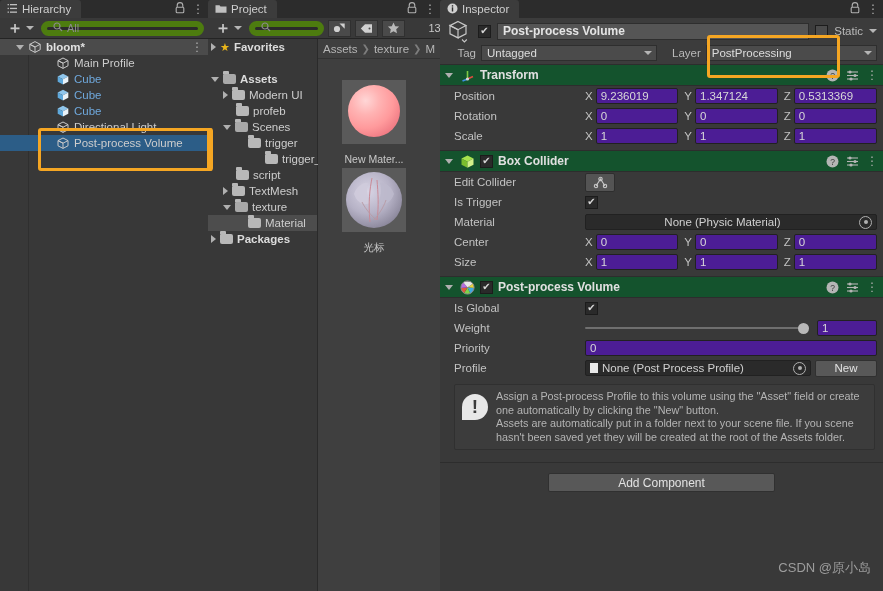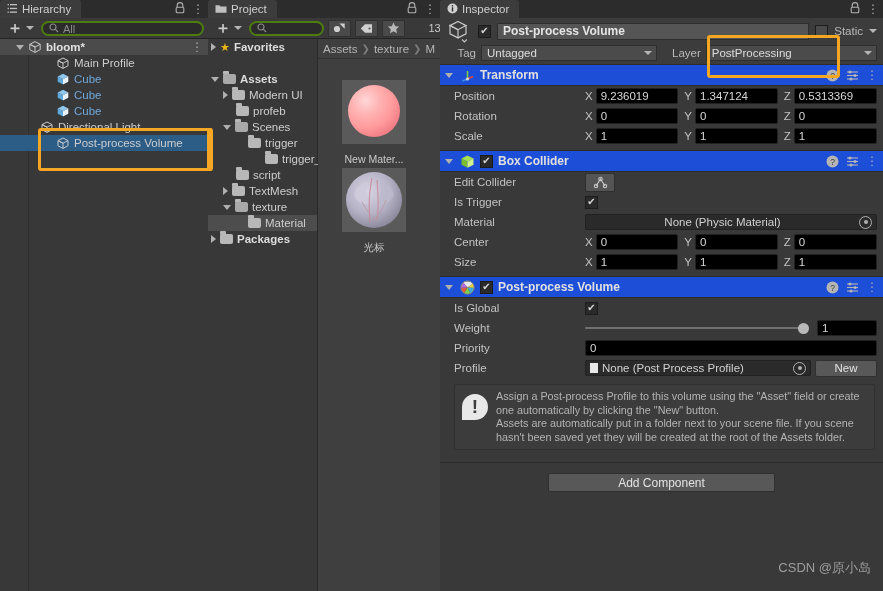--- a/index.html
+++ b/index.html
@@ -38,22 +38,22 @@
     border-bottom: 1px solid #242424;
   }
   .plus-btn { display: flex; align-items: center; gap: 3px; padding: 0 3px; }
   .plus { font-size: 16px; line-height: 12px; color: #c8c8c8; font-weight: 600;}
   .caret-dn {
     width: 0; height: 0; border-left: 4px solid transparent;
     border-right: 4px solid transparent; border-top: 4px solid #b6b6b6;
   }
   .searchbox {
     flex: 1; height: 15px; background: #2b2b2b;
-    border: 2px solid #4d7c0f; border-radius: 8px;
-    display: flex; gap: 4px;
+    border: 6px solid #4d7c0f; border-radius: 8px;
+    display: flex; align-items: center; gap: 4px;
     padding: 0 6px; color: #8b8b8b; font-size: 11px;
   }
   .icon-btn {
     height: 17px; min-width: 23px; background: #4a4a4a;
     border: 1px solid #303030;
     display: flex; align-items: center; justify-content: center;
     color: #c8c8c8; font-size: 11px; gap: 2px;
   }
 
   
@@ -142,32 +142,32 @@
   .fld-lbl { font-size: 11.5px; color: #b9b9b9; }
   .dropdown {
     height: 16px; background: #4b4b4b; border: 1px solid #2e2e2e;
     display: flex; align-items: center; justify-content: space-between;
     padding: 0 4px 0 5px; color: #dcdcdc; font-size: 11.5px;
   }
   .comp {
     border-top: 1px solid #2d2d2d; background: #393939;
   }
   .comp-head {
-    height: 21px; background: #1d4ed8; display: flex; align-items: center;
+    height: 21px; background: #14532d; display: flex; align-items: center;
     gap: 5px; padding: 0 5px; border-bottom: 1px solid #2d2d2d;
   }
   .comp-title { font-size: 12px; color: #e0e0e0; font-weight: bold; flex: 1; }
   .comp-head .hicons { display: flex; align-items: center; gap: 7px; color: #b5b5b5; }
   .prop { display: flex; align-items: center; height: 20px; padding: 0 6px 0 14px; }
   .prop-lbl { width: 131px; font-size: 11.5px; color: #c2c2c2; flex: none; }
   .vec { flex: 1; display: flex; gap: 6px; }
   .axis { flex: 1; display: flex; align-items: center; gap: 3px; }
   .axis .ax { font-size: 11.5px; color: #c2c2c2; }
   .inp {
-    flex: 1; height: 16px; background: #000000; border: 1px solid #212121;
+    flex: 1; height: 16px; background: #4c1d95; border: 1px solid #212121;
     color: #d8d8d8; font-size: 11.5px; display: flex; align-items: center; padding: 0 4px;
     border-radius: 2px; overflow: hidden; white-space: nowrap;
   }
   .objfield {
     flex: 1; height: 16px; background: #2a2a2a; border: 1px solid #212121;
     color: #d0d0d0; font-size: 11.5px; display: flex; align-items: center;
     padding: 0 4px; gap: 4px; border-radius: 2px; position: relative;
   }
   .dot-btn {
     width: 13px; height: 13px; border-radius: 50%; border: 1.5px solid #b0b0b0;
@@ -296,21 +296,21 @@
             <span style="color: rgb(111, 168, 220);">Cube</span>
           </div>
           <div class="hrow" style="padding-left: 56px;">
             <span class="go-icon"><svg width="14" height="14" viewBox="0 0 14 14">
                 <path d="M7 1.8 12.3 4.5 7 7.2 1.7 4.5z" fill="#8fc6ec"></path>
                 <path d="M1.7 4.5v5.2L7 12.5V7.2z" fill="#5fa9dc"></path>
                 <path d="M12.3 4.5v5.2L7 12.5V7.2z" fill="#e9f2f8"></path>
               </svg></span>
             <span style="color: rgb(111, 168, 220);">Cube</span>
           </div>
-          <div class="hrow" style="padding-left: 40px;">
+          <div class="hrow" style="padding-left: 56px;">
             <span class="go-icon"><svg width="14" height="14" viewBox="0 0 14 14">
                 <path d="M7 2 12 4.6 7 7.2 2 4.6z" fill="none" stroke="#c9c9c9" stroke-width="1"></path>
                 <path d="M2 4.6v5.2L7 12.4V7.2z" fill="none" stroke="#c9c9c9" stroke-width="1"></path>
                 <path d="M12 4.6v5.2L7 12.4" fill="none" stroke="#c9c9c9" stroke-width="1"></path>
               </svg></span>
             <span>Directional Light</span>
           </div>
           <div class="hrow selected" style="padding-left: 56px;">
             <span class="go-icon"><svg width="14" height="14" viewBox="0 0 14 14">
                 <path d="M7 2 12 4.6 7 7.2 2 4.6z" fill="none" stroke="#c9c9c9" stroke-width="1"></path>

